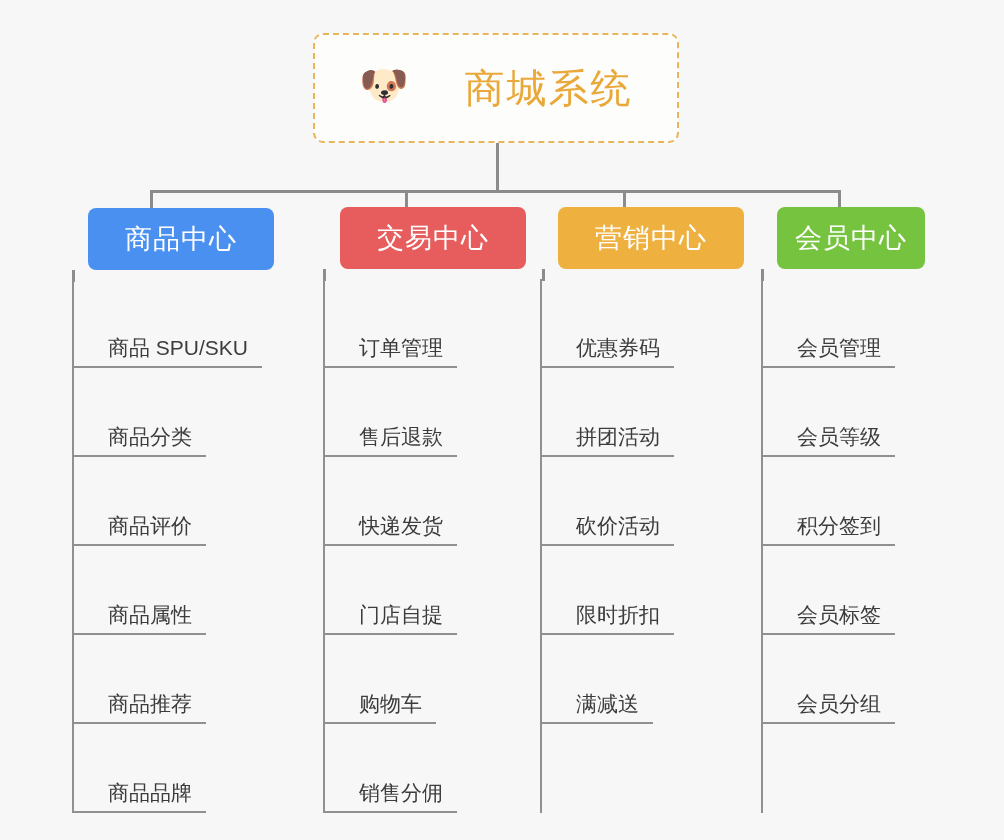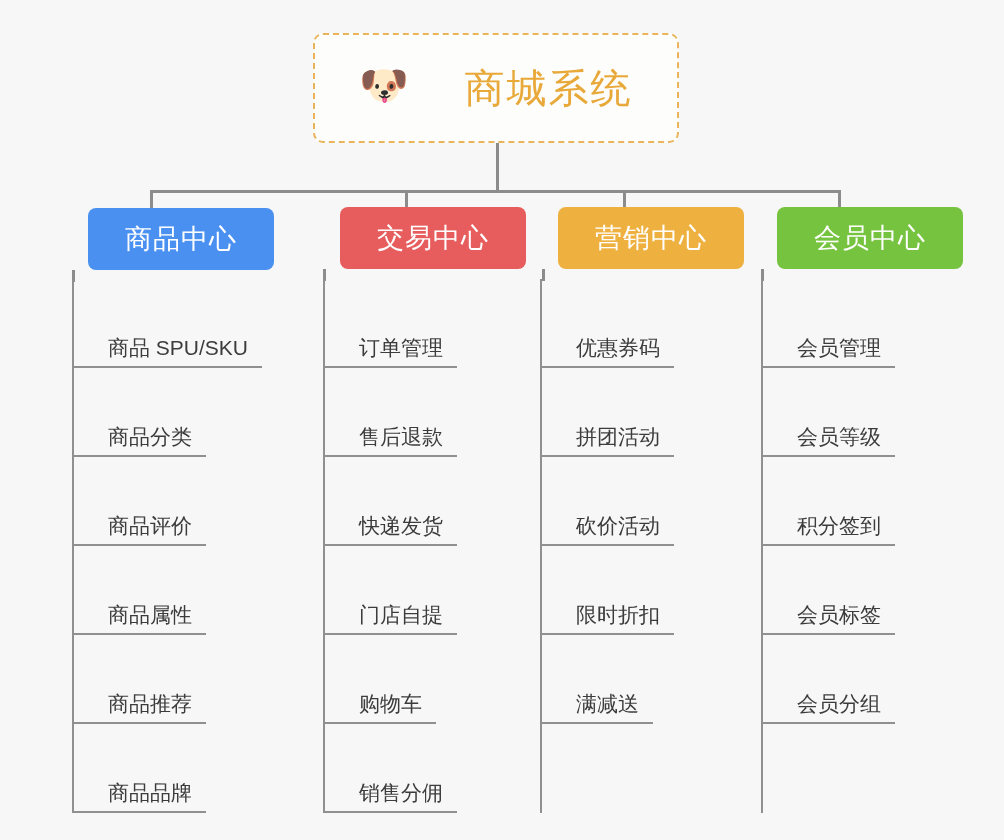--- a/index.html
+++ b/index.html
@@ -128,21 +128,21 @@
 
   <div class="cat-box" style="left: 57px; top: 208px; width: 186px; height: 62px; background: rgb(74, 144, 240);">
     <span>商品中心</span>
   </div>
   <div class="cat-box" style="left: 527px; top: 207px; width: 186px; height: 62px; background: rgb(238, 176, 63);">
     <span>营销中心</span>
   </div>
   <div class="cat-box" style="left: 309px; top: 207px; width: 186px; height: 62px; background: rgb(231, 92, 92);">
     <span>交易中心</span>
   </div>
-  <div class="cat-box" style="left: 746px; top: 207px; width: 186px; height: 62px; background: rgb(118, 195, 63);">
+  <div class="cat-box" style="left: 746px; top: 207px; width: 148px; height: 62px; background: rgb(118, 195, 63);">
     <span>会员中心</span>
   </div>
 
   <div class="line v-line" style="left: 72px; top: 270px; height: 12px; background: rgb(140, 140, 140);"></div>
   <div class="line v-line" style="left: 323px; top: 269px; height: 12px; background: rgb(140, 140, 140);"></div>
   <div class="line v-line" style="left: 542px; top: 269px; height: 12px; background: rgb(140, 140, 140);"></div>
   <div class="line v-line" style="left: 761px; top: 269px; height: 12px; background: rgb(140, 140, 140);"></div>
 
   <div class="branch" style="left:72px;">
     <div class="spine" style="height:534px;"></div>

